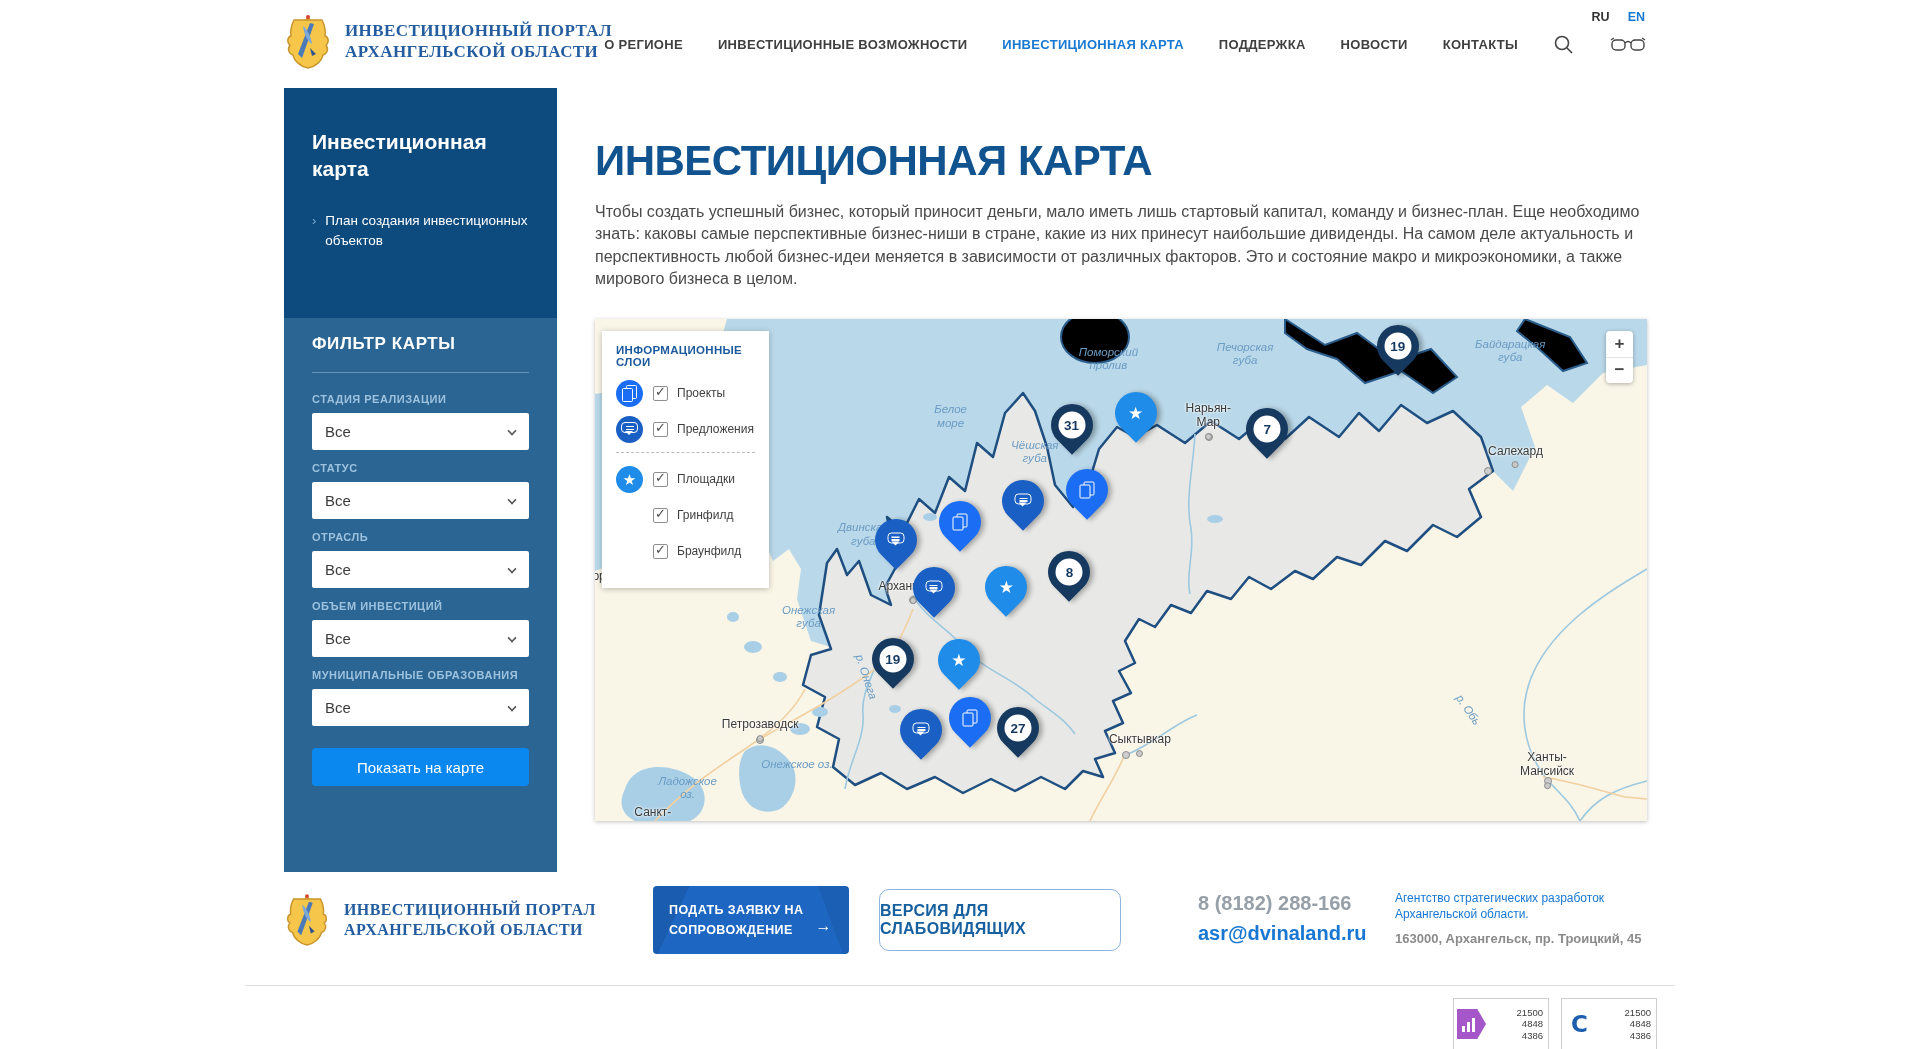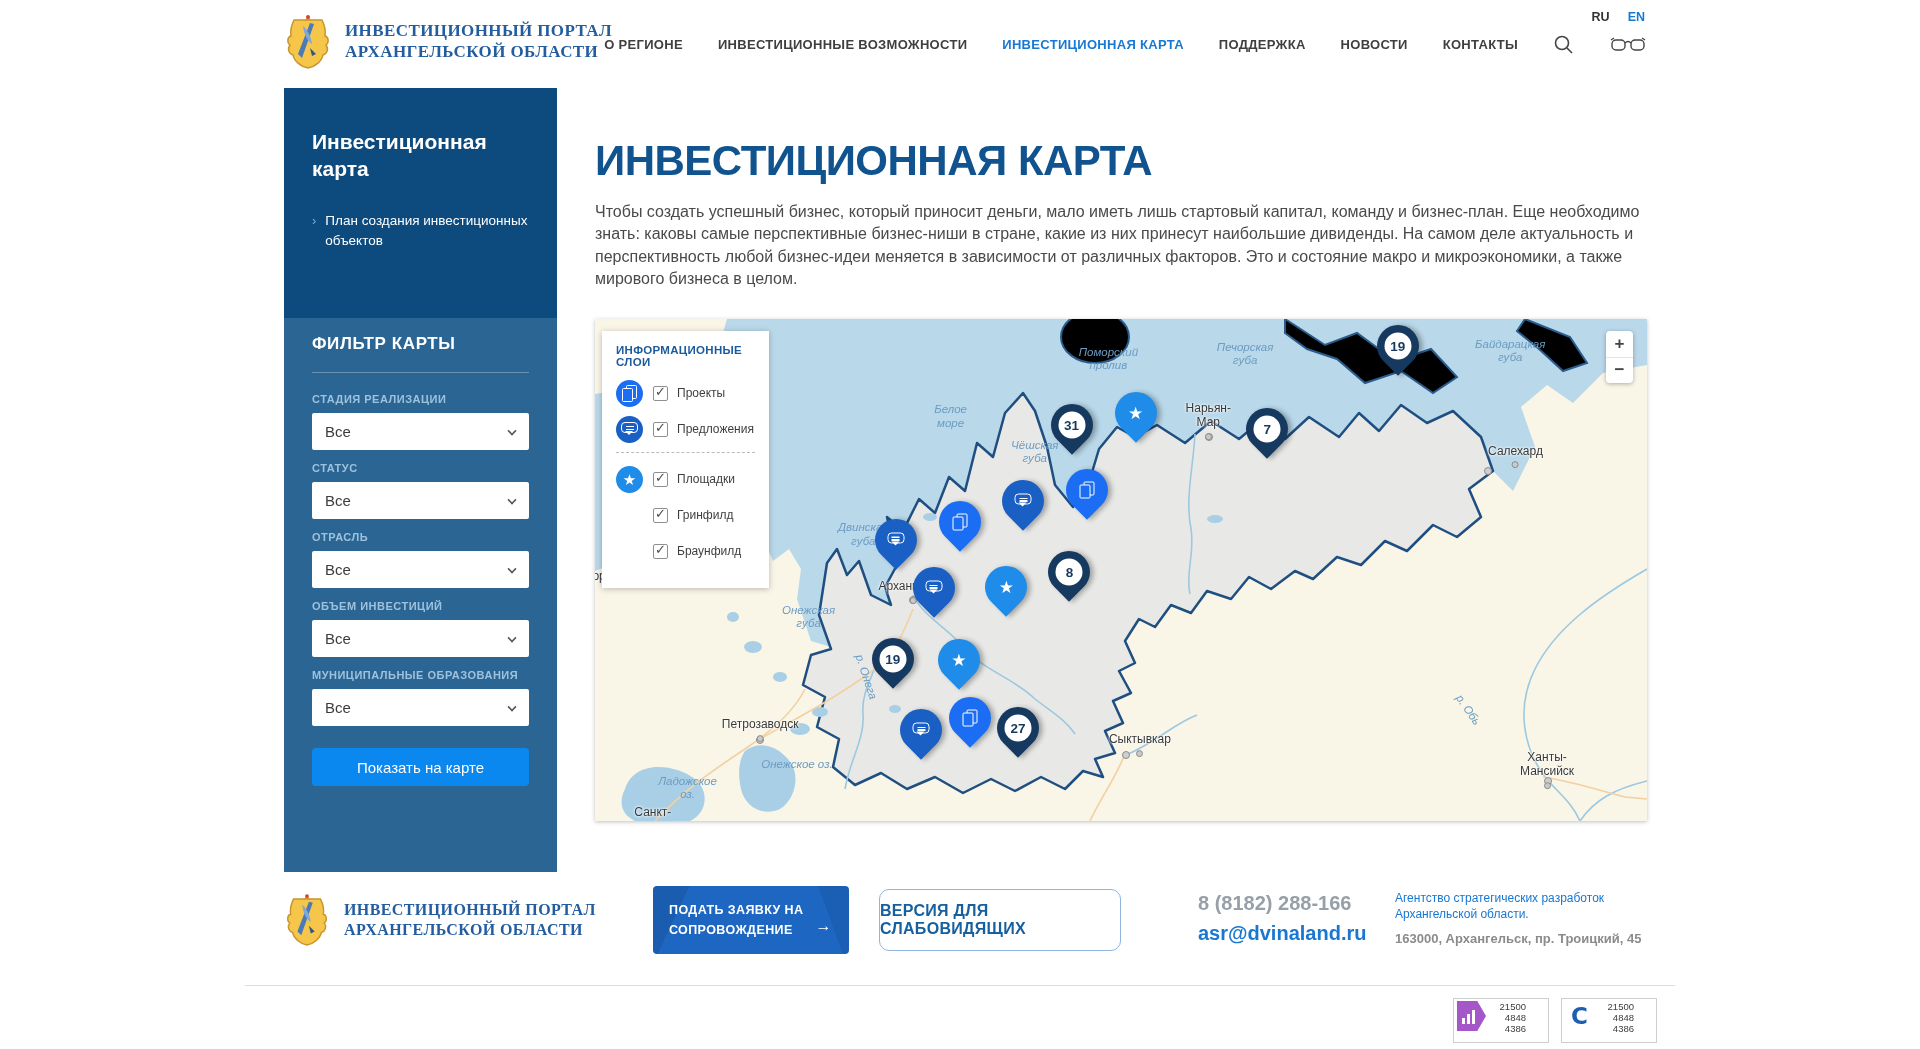--- a/index.html
+++ b/index.html
@@ -87,21 +87,21 @@
   .access-btn { position:absolute; left:879px; top:889px; width:242px; height:62px; border:1px solid #8fb4dd; border-radius:10px; background:#fff;
     color:#17609f; font-size:16px; font-weight:700; letter-spacing:.3px; display:flex; align-items:center; justify-content:center; cursor:pointer; }
   .contacts { position:absolute; left:1198px; top:892px; }
   .phone { color:#97a0a8; font-size:20px; font-weight:700; }
   .email { color:#1777d2; font-size:20px; font-weight:700; margin-top:7px; cursor:pointer; }
   .agency { position:absolute; left:1395px; top:890px; width:265px; }
   .agency-name { color:#1777d2; font-size:12px; line-height:1.35; }
   .agency-addr { color:#8b8b8b; font-size:13px; font-weight:700; margin-top:9px; }
   .foot-divider { position:absolute; left:245px; top:985px; width:1430px; border-top:1px solid #dedede; }
   .counters { position:absolute; left:1453px; top:998px; display:flex; gap:12px; }
-  .badge { width:96px; height:45px; background:#fff; border:1px solid #cfcfcf; display:flex; align-items:flex-start; padding:2px 22px 2px 3px; cursor:pointer; }
+  .badge { width:96px; height:52px; background:#fff; border:1px solid #cfcfcf; display:flex; align-items:center; padding:2px 5px 2px 3px; cursor:pointer; }
   .badge-ic-bars { width:29px; height:30px; background:#a557c9; clip-path:polygon(0 0,70% 0,100% 50%,70% 100%,0 100%); display:flex; align-items:flex-end; justify-content:flex-start; gap:2px; padding:0 0 7px 5px; }
   .badge-ic-bars i { display:block; width:3px; background:#fff; }
   .badge-ic-c { width:29px; height:30px; display:flex; align-items:center; justify-content:center; color:#1d5fae; font-size:23px; font-weight:700; font-family:"DejaVu Sans",sans-serif; }
   .badge-nums { flex:1; text-align:right; font-size:9.5px; line-height:1.18; color:#3c3c3c; }
 </style>
 </head>
 <body>
 
 <div class="header">
   <div class="logo-wrap">

